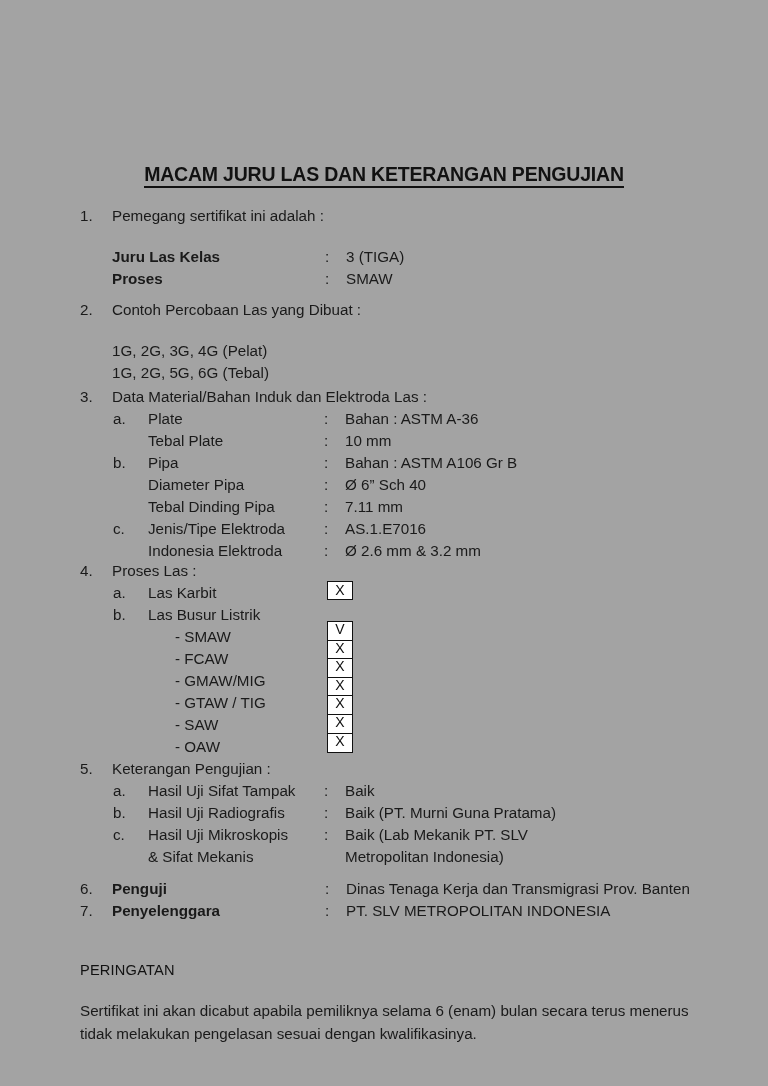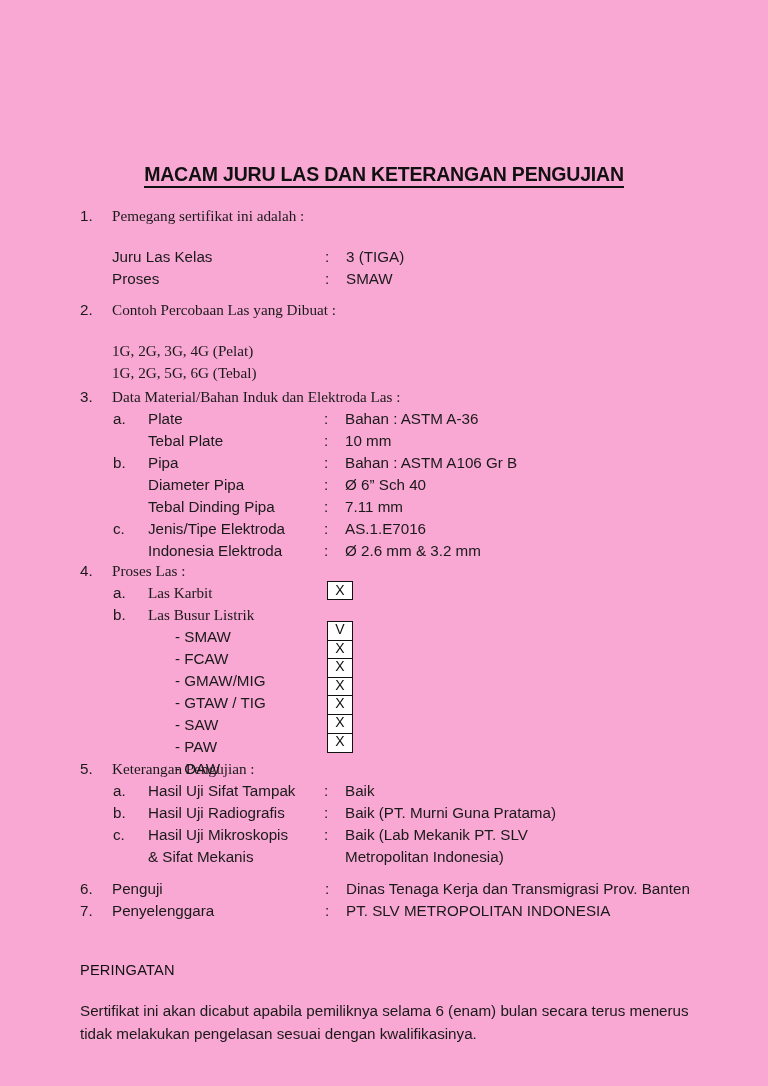--- a/index.html
+++ b/index.html
@@ -12,21 +12,21 @@
     height: 1086px;
     position: relative;
     font-family: "Liberation Sans", sans-serif;
     color: #1a1a1a;
     -webkit-font-smoothing: antialiased;
   }
 
   .page {
     position: absolute;
     inset: 0;
-    background: #f9a8d4;
+    background: #a3a3a3;
   }
 
   
   .doc-title {
     position: absolute;
     left: 0;
     right: 0;
     top: 163px;
     text-align: center;
     font-size: 19.5px;
@@ -45,22 +45,22 @@
   .row {
     display: flex;
     align-items: flex-start;
     line-height: 22px;
     font-size: 15.2px;
   }
 
   
   .c-num    { width: 32px; flex: 0 0 32px; margin-left: 80px; }
   .c-num-b  { width: 35px; flex: 0 0 35px; margin-left: 113px; }
-  .c-label  { flex: 0 0 auto; font-family: Liberation Serif, serif; }
-  .lbl-main { width: 213px; flex: 0 0 213px; }   
+  .c-label  { flex: 0 0 auto; }
+  .lbl-main { width: 213px; flex: 0 0 213px; font-weight: bold; }   
   .lbl-sub  { width: 176px; flex: 0 0 176px; }   
   .lbl-dash { width: 176px; flex: 0 0 176px; padding-left: 27px; box-sizing: border-box; }
   .c-colon  { width: 21px; flex: 0 0 21px; }
   .c-value  { flex: 1 1 auto; }
 
   .indent-main { margin-left: 112px; }
   .indent-sub  { margin-left: 148px; }
 
   
   .chk {
@@ -228,23 +228,20 @@
     <div class="row">
       <div class="lbl-dash indent-sub">- GMAW/MIG</div>
     </div>
     <div class="row">
       <div class="lbl-dash indent-sub">- GTAW / TIG</div>
     </div>
     <div class="row">
       <div class="lbl-dash indent-sub">- SAW</div>
     </div>
     <div class="row">
-      <div class="lbl-dash indent-sub">- PAW</div>
-    </div>
-    <div class="row">
       <div class="lbl-dash indent-sub">- OAW</div>
     </div>
   </div>
 
   <div class="chk" style="left:327px; top:581px;">
     <span>X</span>
   </div>
 
   <div class="chk-stack" style="top:621px;">
     <div class="cell">

